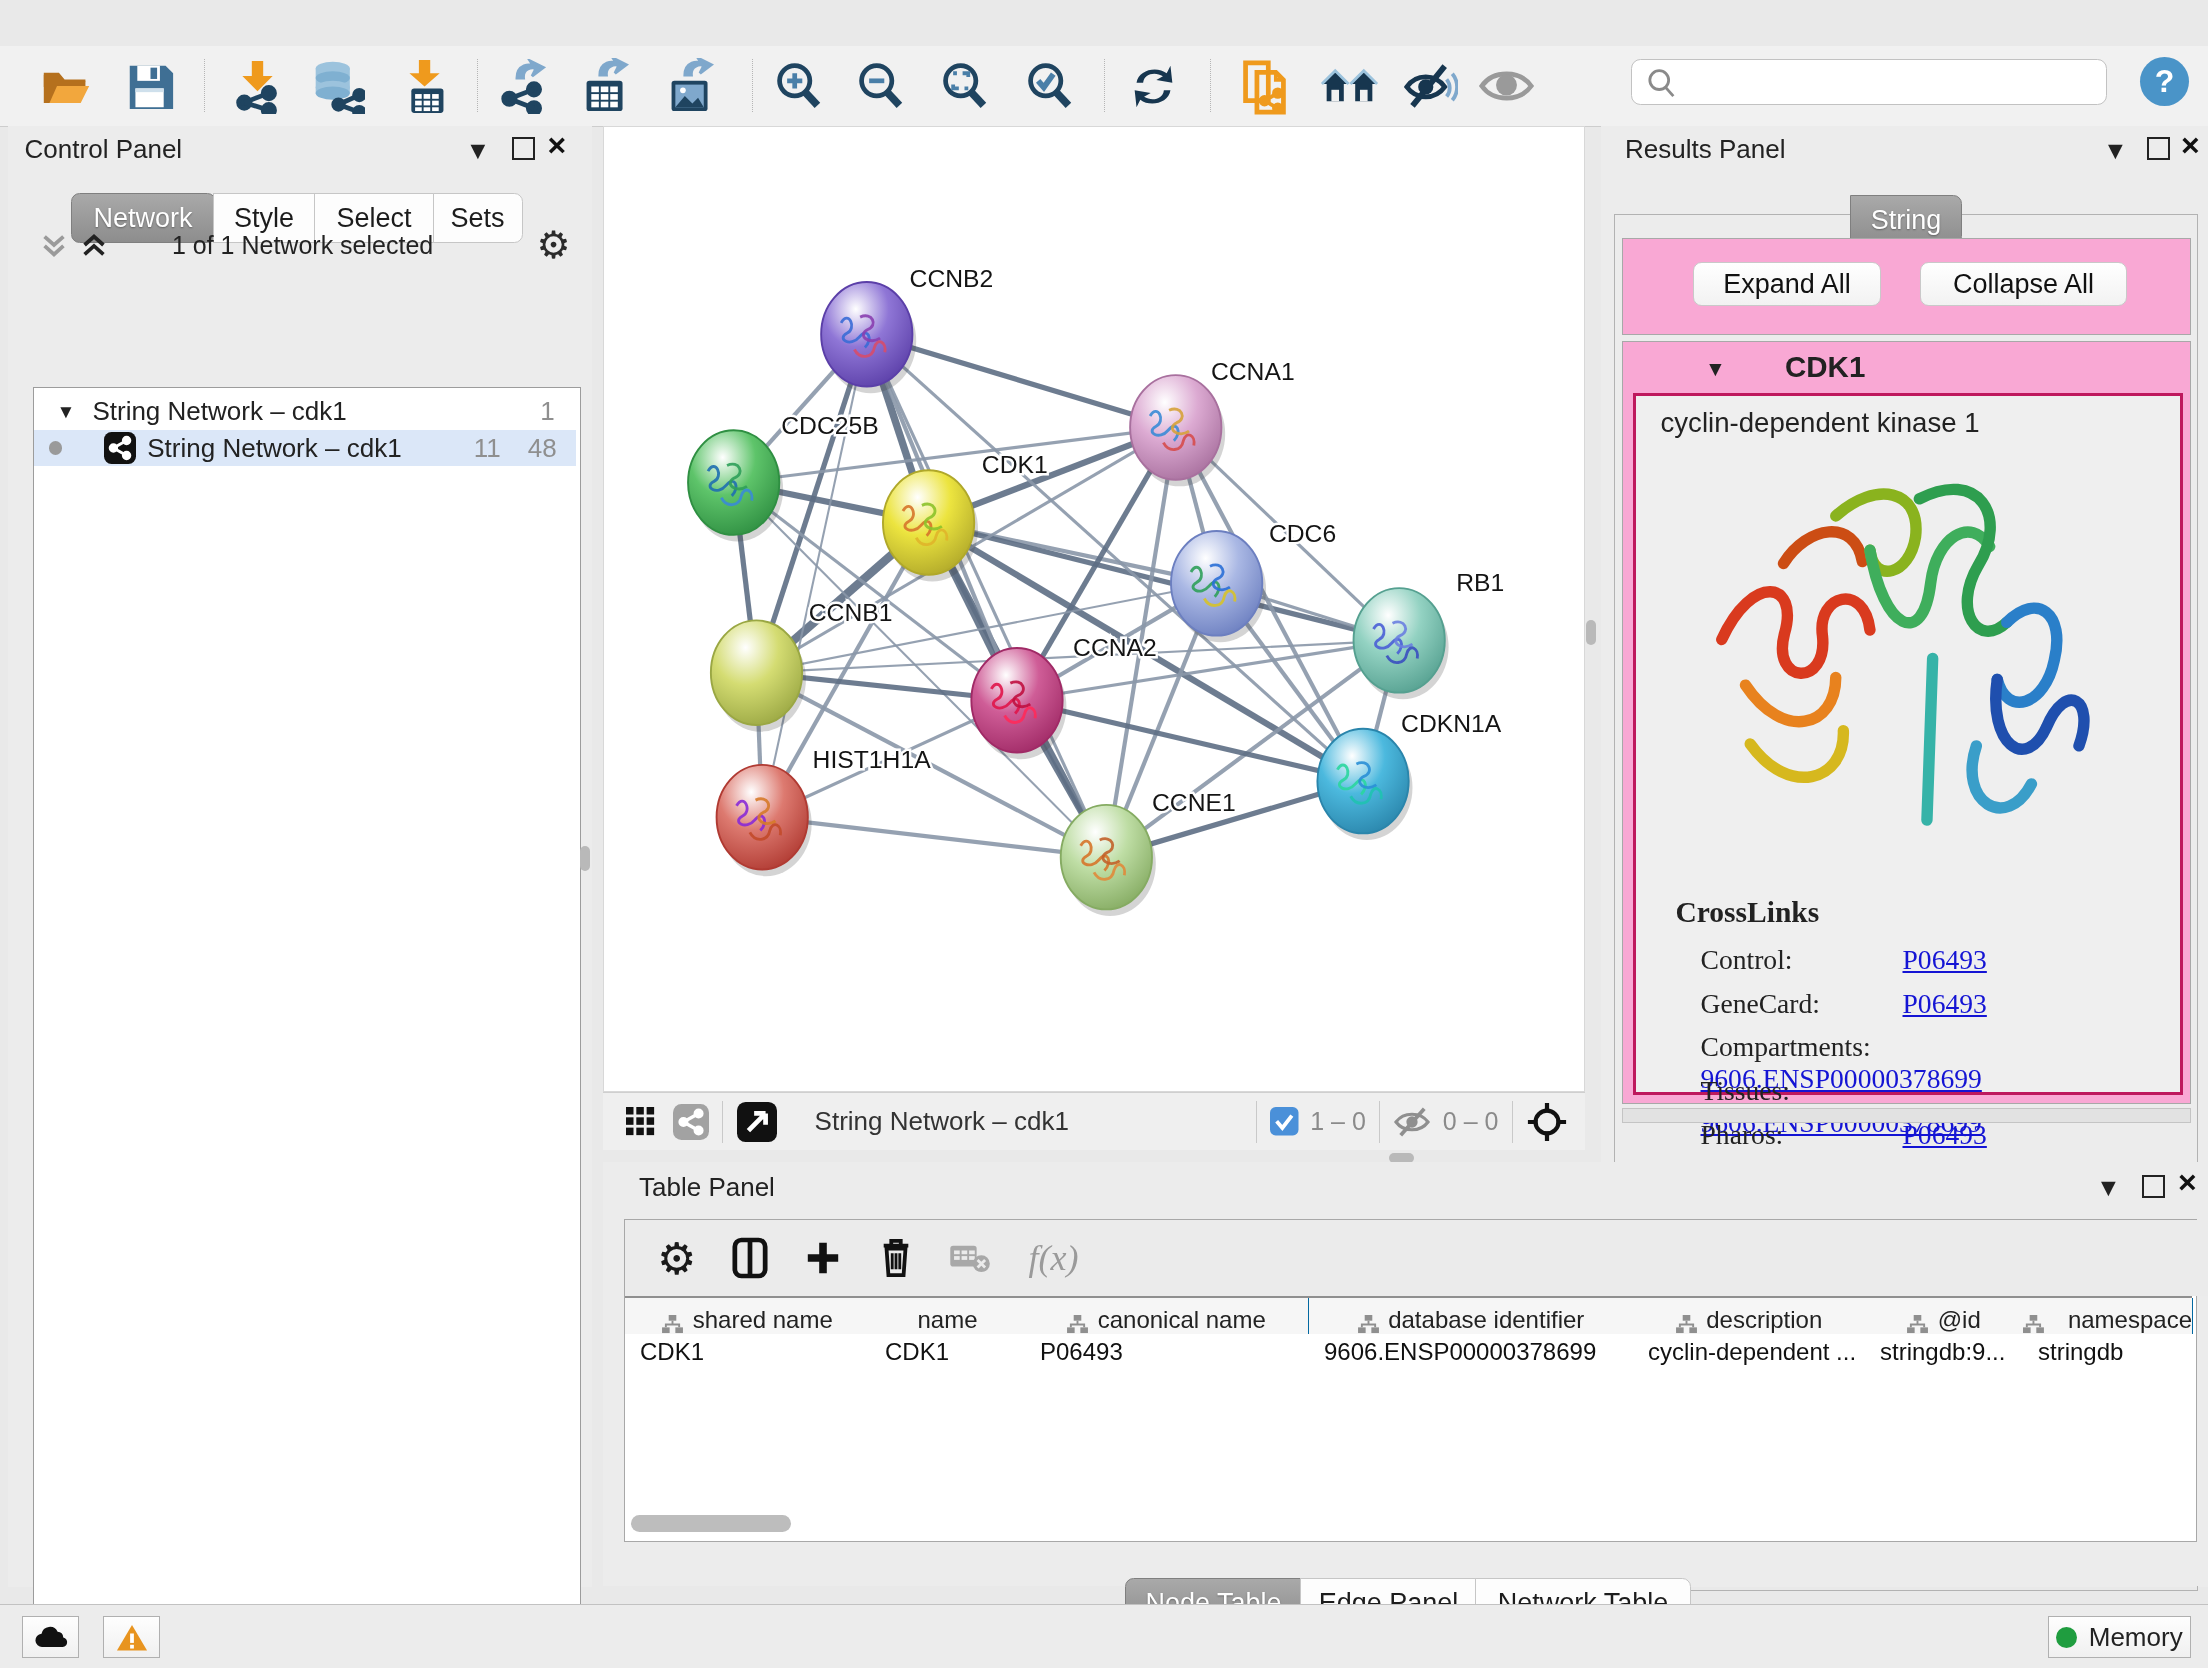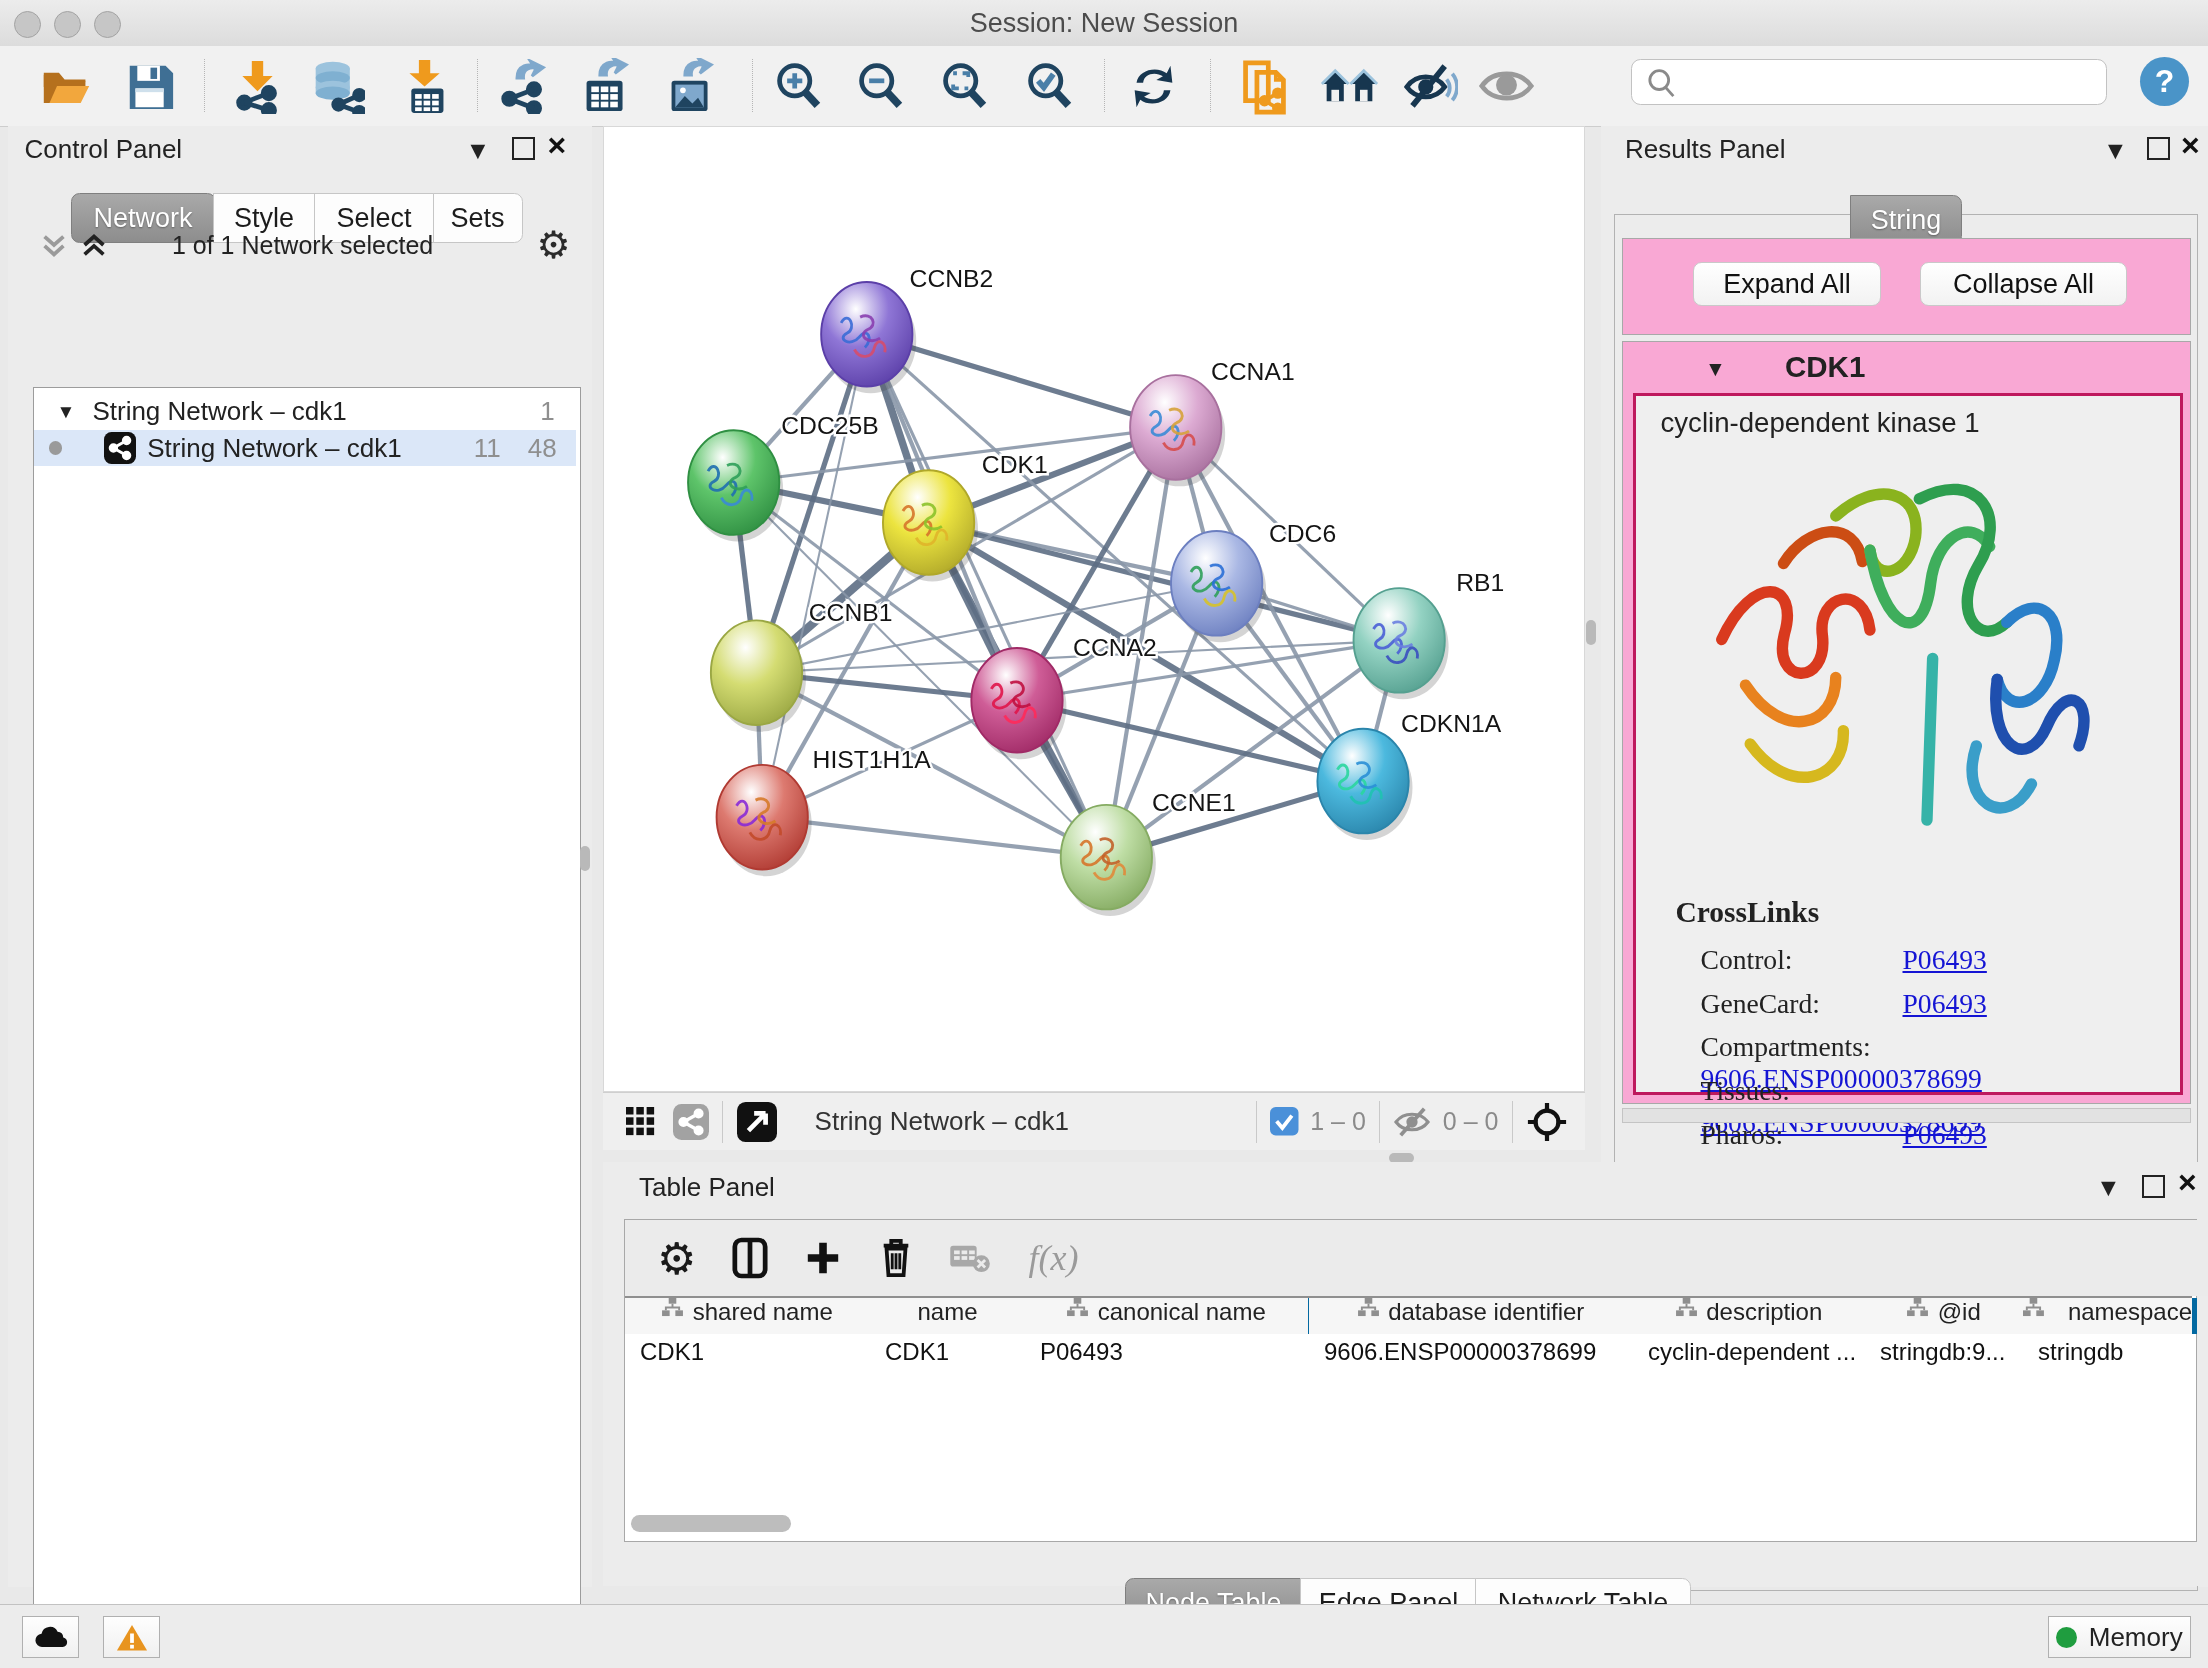--- a/index.html
+++ b/index.html
@@ -34,40 +34,34 @@
   #netstrip{left:603px;top:1092px;width:982px;height:57px;background:#efefef;border-top:1px solid #cfcfcf;display:flex;align-items:center;}
   .vsep{width:0;height:42px;border-left:1px solid #c9c9c9;margin:0 13.3px;}
   
   .rbox{border:1.9px solid #a8a8a8;background:#f9a8d4;}
   .btn{background:linear-gradient(#ffffff,#f2f2f2);border:1.9px solid #c9c9c9;border-radius:8.6px;font-size:27px;color:#111;text-align:center;}
   .serif{font-family:"Liberation Serif",serif;}
   .xrow{position:absolute;font-size:27.6px;}
   .xrow a{color:#1414d4;text-decoration:underline;}
   
   #tpbox{left:624px;top:1219px;width:1571px;height:321px;background:#fff;border:1.9px solid #a8a8a8;}
-  .thcell{position:absolute;top:0;height:36px;background:#f6f6f6;border-right:5px solid #0369a1;display:flex;align-items:flex-start;justify-content:center;gap:9.5px;font-size:24px;color:#222;white-space:nowrap;overflow:hidden;}
+  .thcell{position:absolute;top:0;height:36px;background:#f6f6f6;border-right:1px solid #0369a1;display:flex;align-items:flex-end;justify-content:center;gap:9.5px;font-size:24px;color:#222;white-space:nowrap;overflow:hidden;}
   .tdcell{position:absolute;top:36px;height:36px;display:flex;align-items:center;font-size:24px;color:#111;padding-left:15px;box-sizing:border-box;white-space:nowrap;overflow:hidden;}
   
   #statusbar{left:0;top:1604px;width:2208px;height:65px;background:#ececec;border-top:1px solid #c2c2c2;}
   .sbtn{top:11.4px;height:40px;border:1.9px solid #b0b0b0;background:linear-gradient(#fefefe,#f0f0f0);display:flex;align-items:center;justify-content:center;}
   .dot{border-radius:9.5px;background:#b9b9b9;}
   .graytxt{color:#8a8a8a;}
   svg{display:block;}
 </style>
 </head>
 <body>
 
 <div id="win">
 
-  <div class="abs" id="titlebar">
-    <div class="abs tlight" style="left:14.3px"></div>
-    <div class="abs tlight" style="left:54px"></div>
-    <div class="abs tlight" style="left:94px"></div>
-    <div class="abs" id="wintitle">Session: New Session</div>
-  </div>
 
   <div class="abs" id="toolbar">
     <div class="abs tbtn" style="left:36px">
       <svg width="53" height="46" viewBox="0 0 56 48">
           <path d="M4 10 h16 l6 7 h22 v8 H4z" fill="#b5701d"></path>
           <path d="M4 42 V12 h15 l6 7 h23 l-9 23z" fill="#b5701d"></path>
           <path d="M10 42 l8-18 h34 l-9 18z" fill="#f2a73d"></path>
         </svg>
     </div>
     <div class="abs tbtn" style="left:120px">

